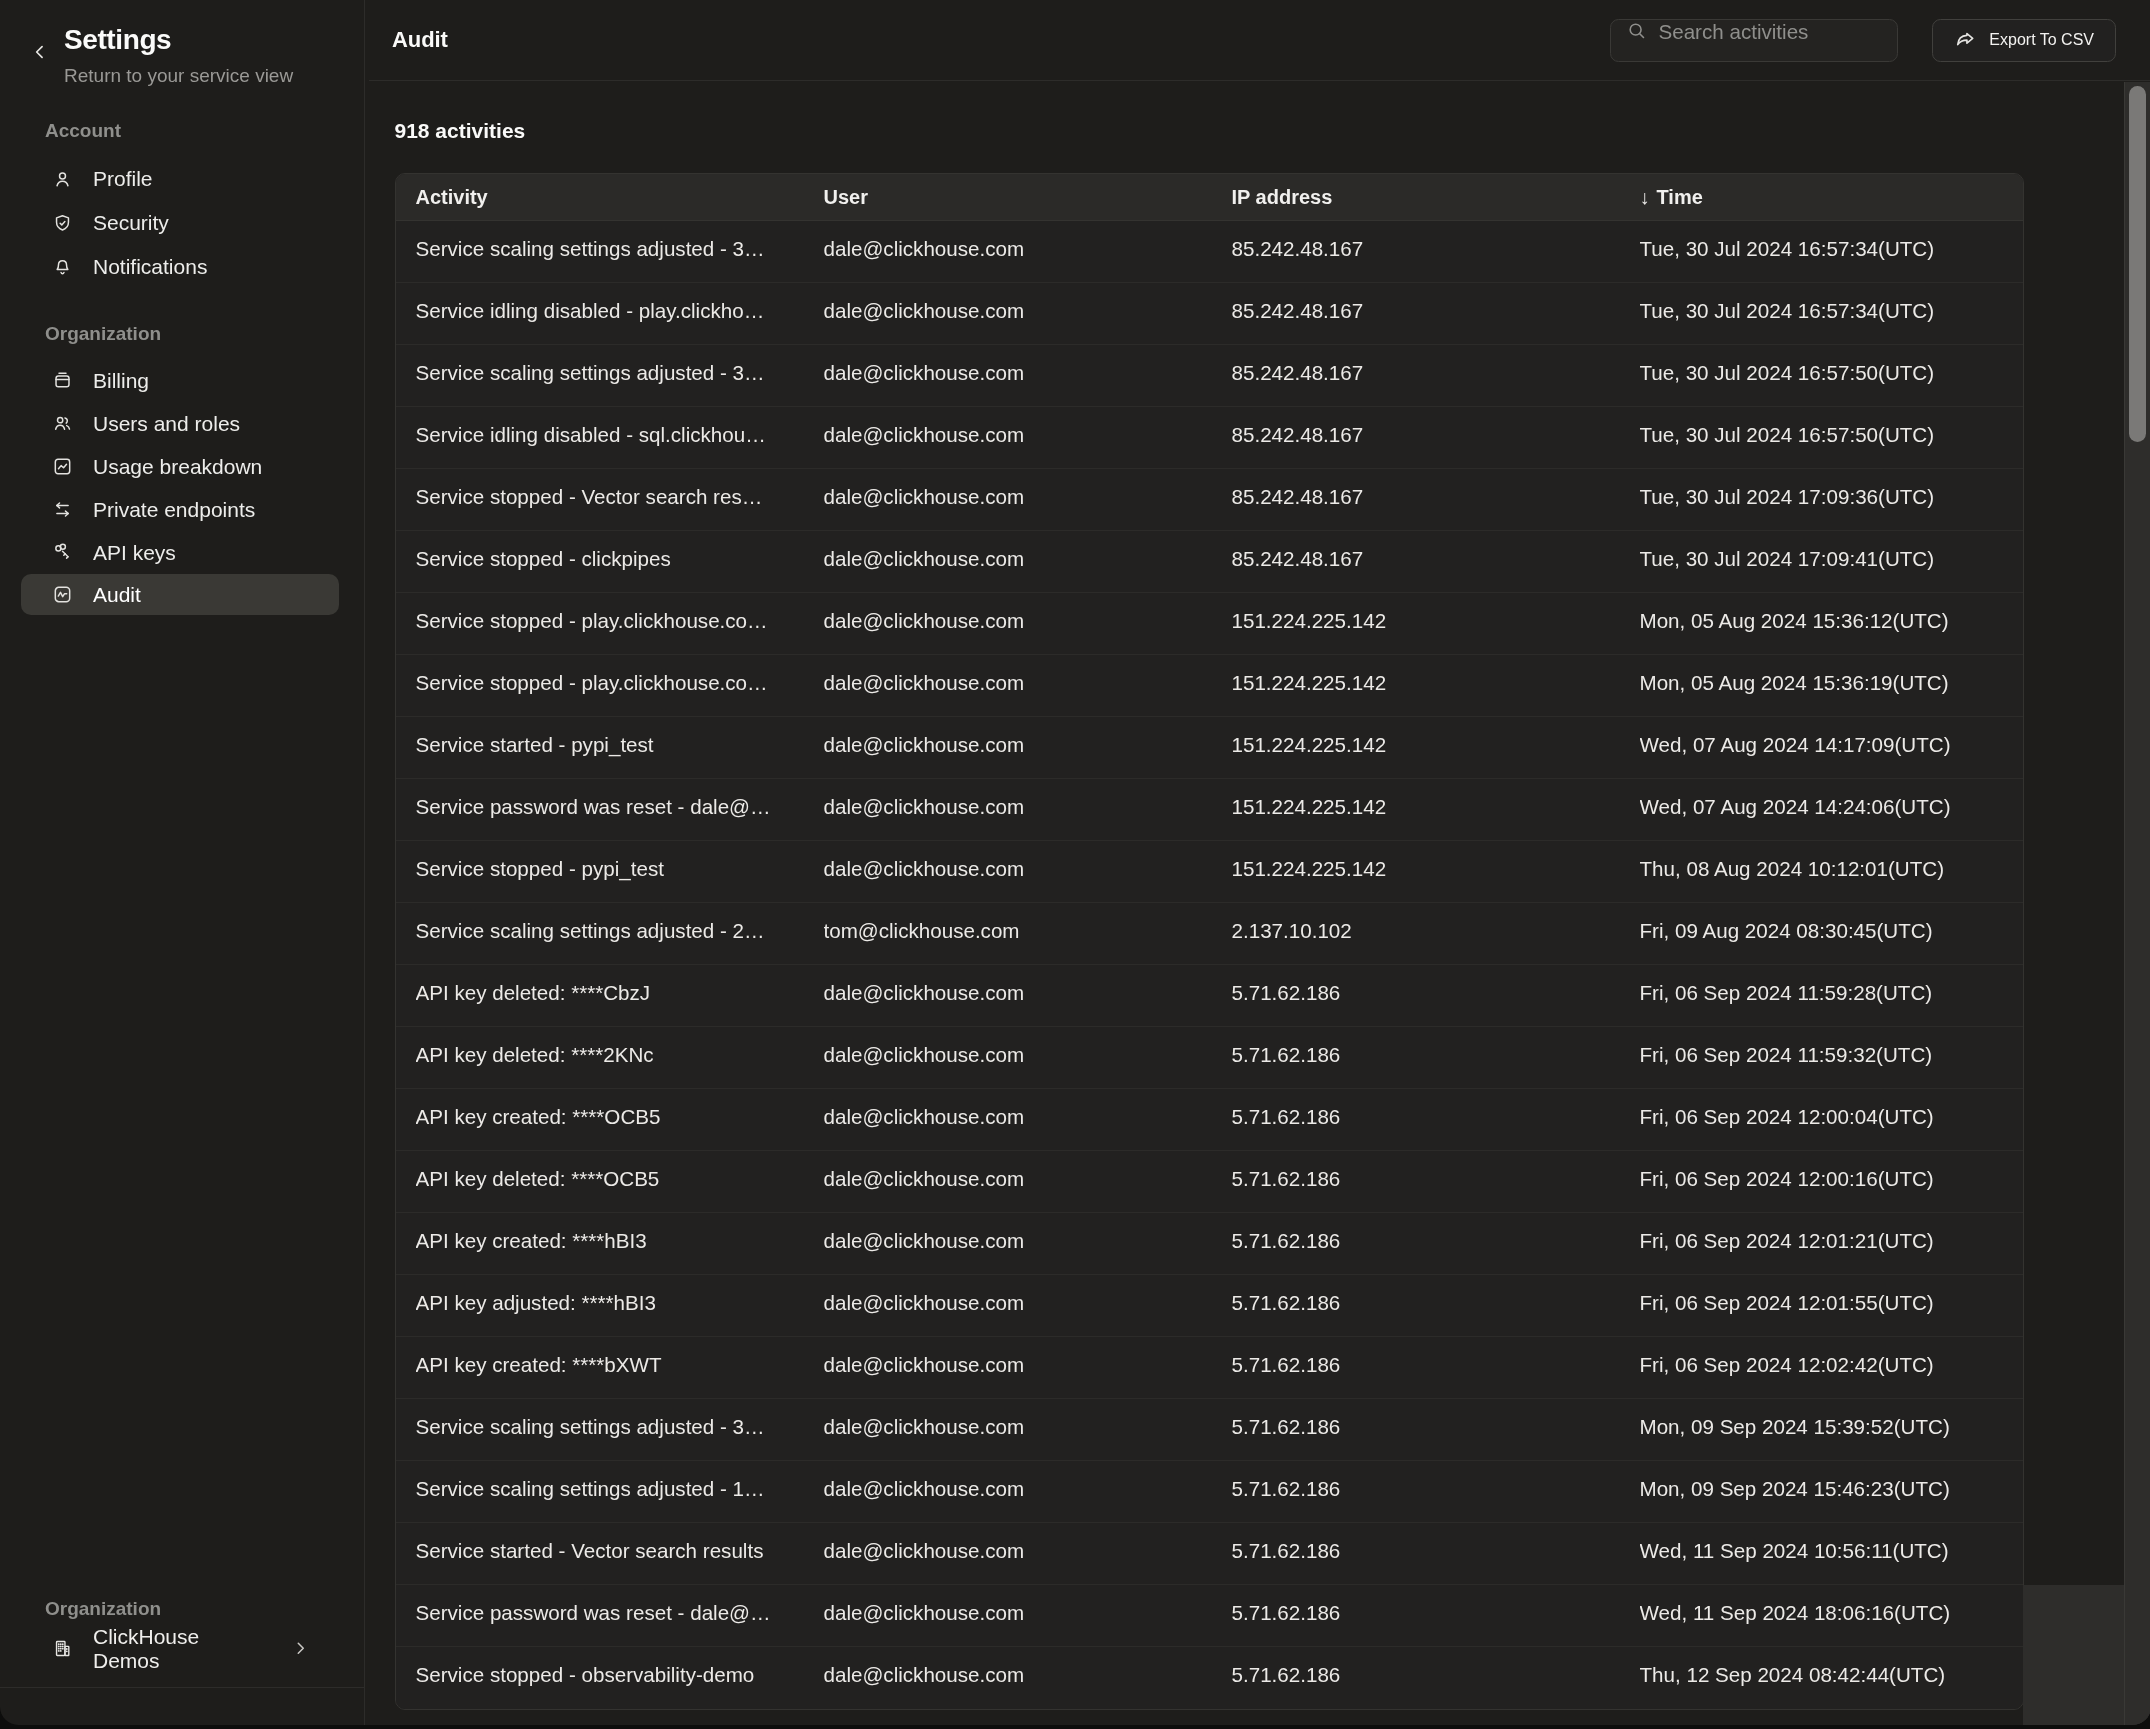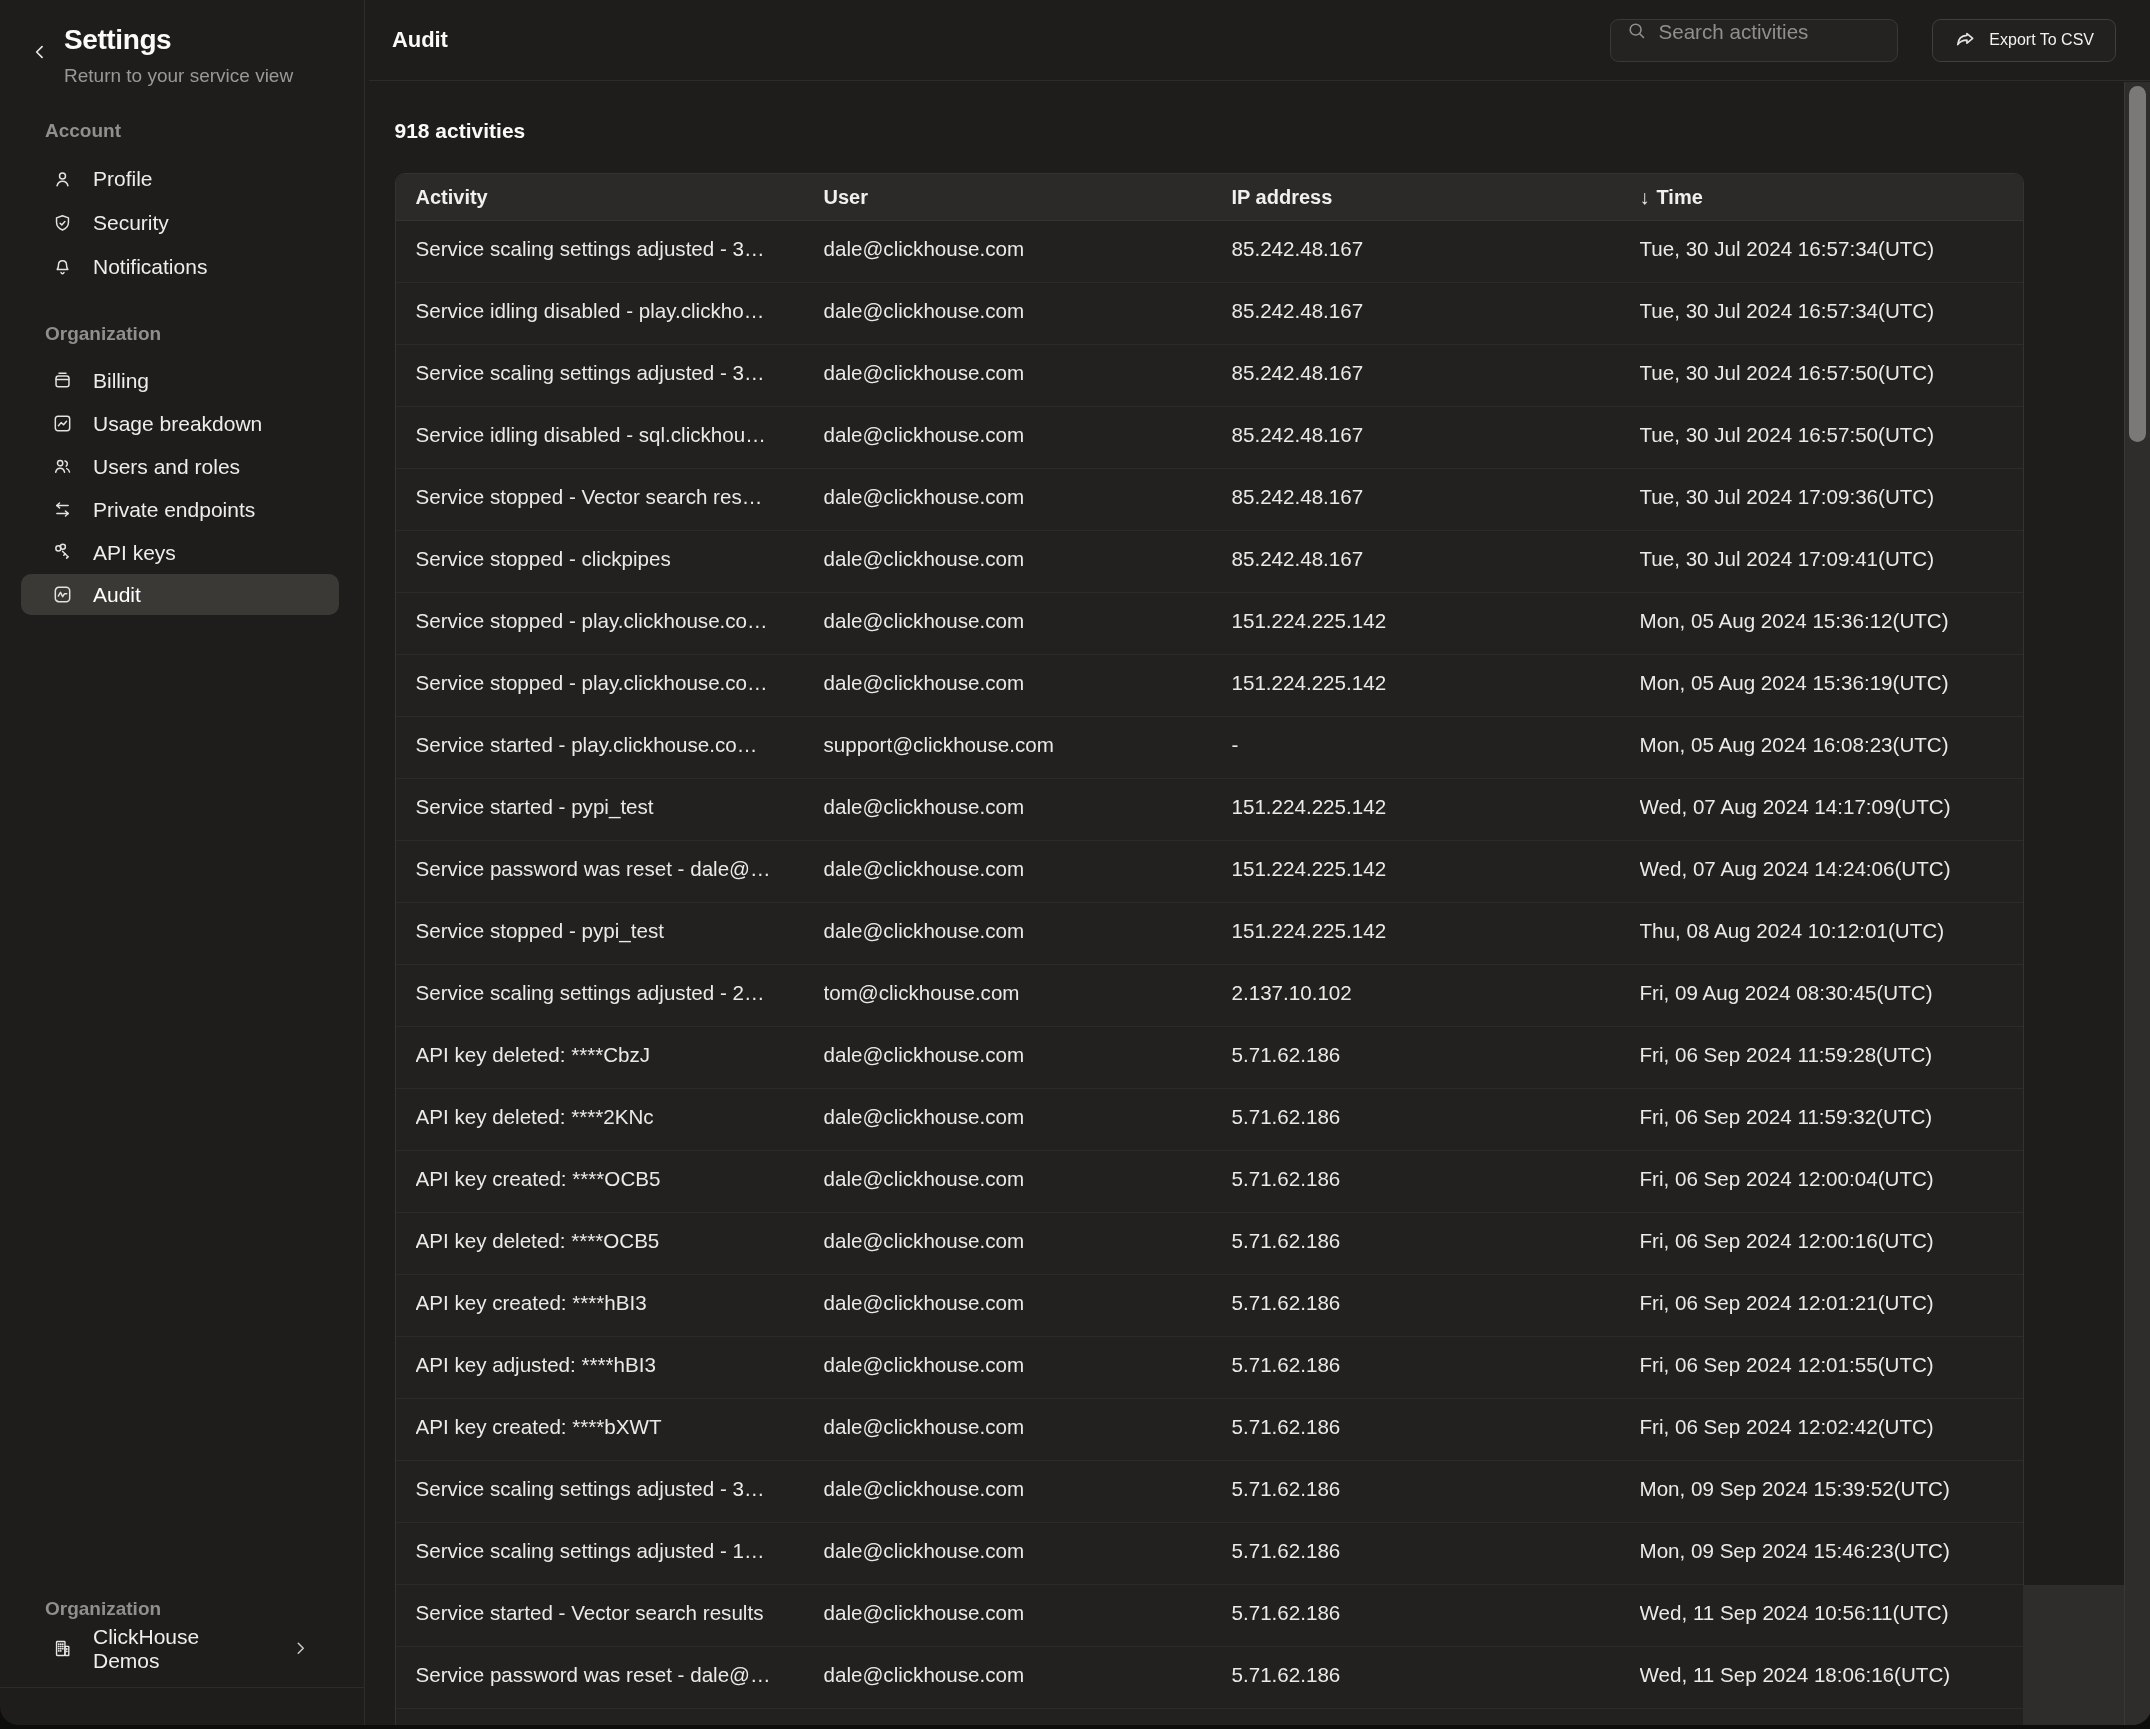--- a/index.html
+++ b/index.html
@@ -174,36 +174,36 @@
               <path d="M8 3.8h8"></path>
               <rect x="4.6" y="6.8" width="14.8" height="12.4" rx="2.6"></rect>
               <path d="M4.6 10.8h14.8"></path>
             </svg>
         </span>
         <span>Billing</span>
       </div>
       <div class="nav-item" style="height:43px;">
         <span class="icon">
           <svg width="21" height="21" viewBox="0 0 24 24" fill="none" stroke="currentColor" stroke-width="1.7" stroke-linecap="round" stroke-linejoin="round">
-              <rect x="3.8" y="3.8" width="16.4" height="16.4" rx="3"></rect>
-              <path d="M7.4 14.6l3-3.6 2.8 2.4 3.4-4"></path>
-            </svg>
-        </span>
-        <span>Usage breakdown</span>
-      </div>
-      <div class="nav-item" style="height:43px;">
-        <span class="icon">
-          <svg width="21" height="21" viewBox="0 0 24 24" fill="none" stroke="currentColor" stroke-width="1.7" stroke-linecap="round" stroke-linejoin="round">
               <circle cx="9.3" cy="8.2" r="3"></circle>
               <path d="M4.2 18.6c.8-3 2.9-4.5 5.1-4.5s4.3 1.5 5.1 4.5"></path>
               <path d="M14.8 5.6c1.6.3 2.7 1.6 2.7 3.3 0 1.1-.5 2.1-1.3 2.7"></path>
               <path d="M16.8 14.4c1.7.6 2.8 2 3.2 4"></path>
             </svg>
         </span>
         <span>Users and roles</span>
+      </div>
+      <div class="nav-item" style="height:43px;">
+        <span class="icon">
+          <svg width="21" height="21" viewBox="0 0 24 24" fill="none" stroke="currentColor" stroke-width="1.7" stroke-linecap="round" stroke-linejoin="round">
+              <rect x="3.8" y="3.8" width="16.4" height="16.4" rx="3"></rect>
+              <path d="M7.4 14.6l3-3.6 2.8 2.4 3.4-4"></path>
+            </svg>
+        </span>
+        <span>Usage breakdown</span>
       </div>
       <div class="nav-item" style="height:43px;">
         <span class="icon">
           <svg width="21" height="21" viewBox="0 0 24 24" fill="none" stroke="currentColor" stroke-width="1.7" stroke-linecap="round" stroke-linejoin="round">
               <path d="M8.6 4.6L5.4 7.4l3.2 2.8"></path>
               <path d="M5.4 7.4h13"></path>
               <path d="M15.4 13.8l3.2 2.8-3.2 2.8"></path>
               <path d="M18.6 16.6h-13"></path>
             </svg>
         </span>
@@ -345,26 +345,20 @@
             <div class="cell">Mon, 05 Aug 2024 15:36:12(UTC)</div>
           </div>
 
           <div class="trow">
             <div class="cell">Service stopped - play.clickhouse.co…</div>
             <div class="cell">dale@clickhouse.com</div>
             <div class="cell">151.224.225.142</div>
             <div class="cell">Mon, 05 Aug 2024 15:36:19(UTC)</div>
           </div>
 
-          <div class="trow">
-            <div class="cell">Service started - play.clickhouse.co…</div>
-            <div class="cell">support@clickhouse.com</div>
-            <div class="cell">-</div>
-            <div class="cell">Mon, 05 Aug 2024 16:08:23(UTC)</div>
-          </div>
 
           <div class="trow">
             <div class="cell">Service started - pypi_test</div>
             <div class="cell">dale@clickhouse.com</div>
             <div class="cell">151.224.225.142</div>
             <div class="cell">Wed, 07 Aug 2024 14:17:09(UTC)</div>
           </div>
 
           <div class="trow">
             <div class="cell">Service password was reset - dale@…</div>

